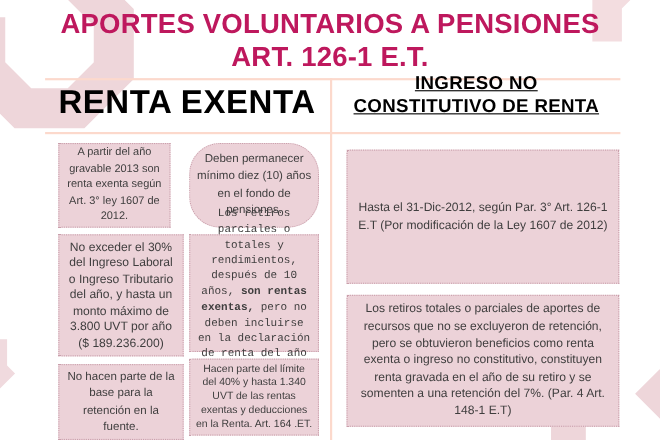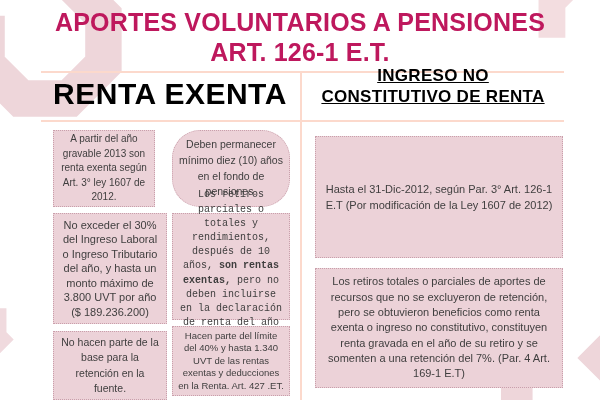--- a/index.html
+++ b/index.html
@@ -88,23 +88,23 @@
     <span>No hacen parte de la base para la retención en la fuente.</span>
   </div>
 
   <div class="box" id="box-b1">
     <span>Deben permanecer mínimo diez (10) años en el fondo de pensiones.</span>
   </div>
   <div class="box" id="box-b2">
     <span><span>Los retiros parciales o totales y rendimientos, después de 10 años, </span><b>son rentas exentas,</b><span> pero no deben incluirse en la declaración de renta del año del retiro.</span></span>
   </div>
   <div class="box" id="box-b3">
-    <span>Hacen parte del límite del 40% y hasta 1.340 UVT de las rentas exentas y deducciones en la Renta. Art. 427 .ET.</span>
+    <span>Hacen parte del límite del 40% y hasta 1.340 UVT de las rentas exentas y deducciones en la Renta. Art. 164 .ET.</span>
   </div>
 
   <div class="box" id="box-r1">
     <span>Hasta el 31-Dic-2012, según Par. 3° Art. 126-1 E.T (Por modificación de la Ley 1607 de 2012)</span>
   </div>
   <div class="box" id="box-r2">
-    <span>Los retiros totales o parciales de aportes de recursos que no se excluyeron de retención, pero se obtuvieron beneficios como renta exenta o ingreso no constitutivo, constituyen renta gravada en el año de su retiro y se somenten a una retención del 7%. (Par. 4 Art. 169-1 E.T)</span>
+    <span>Los retiros totales o parciales de aportes de recursos que no se excluyeron de retención, pero se obtuvieron beneficios como renta exenta o ingreso no constitutivo, constituyen renta gravada en el año de su retiro y se somenten a una retención del 7%. (Par. 4 Art. 148-1 E.T)</span>
   </div>
 
 </div>
 
 </body></html>

